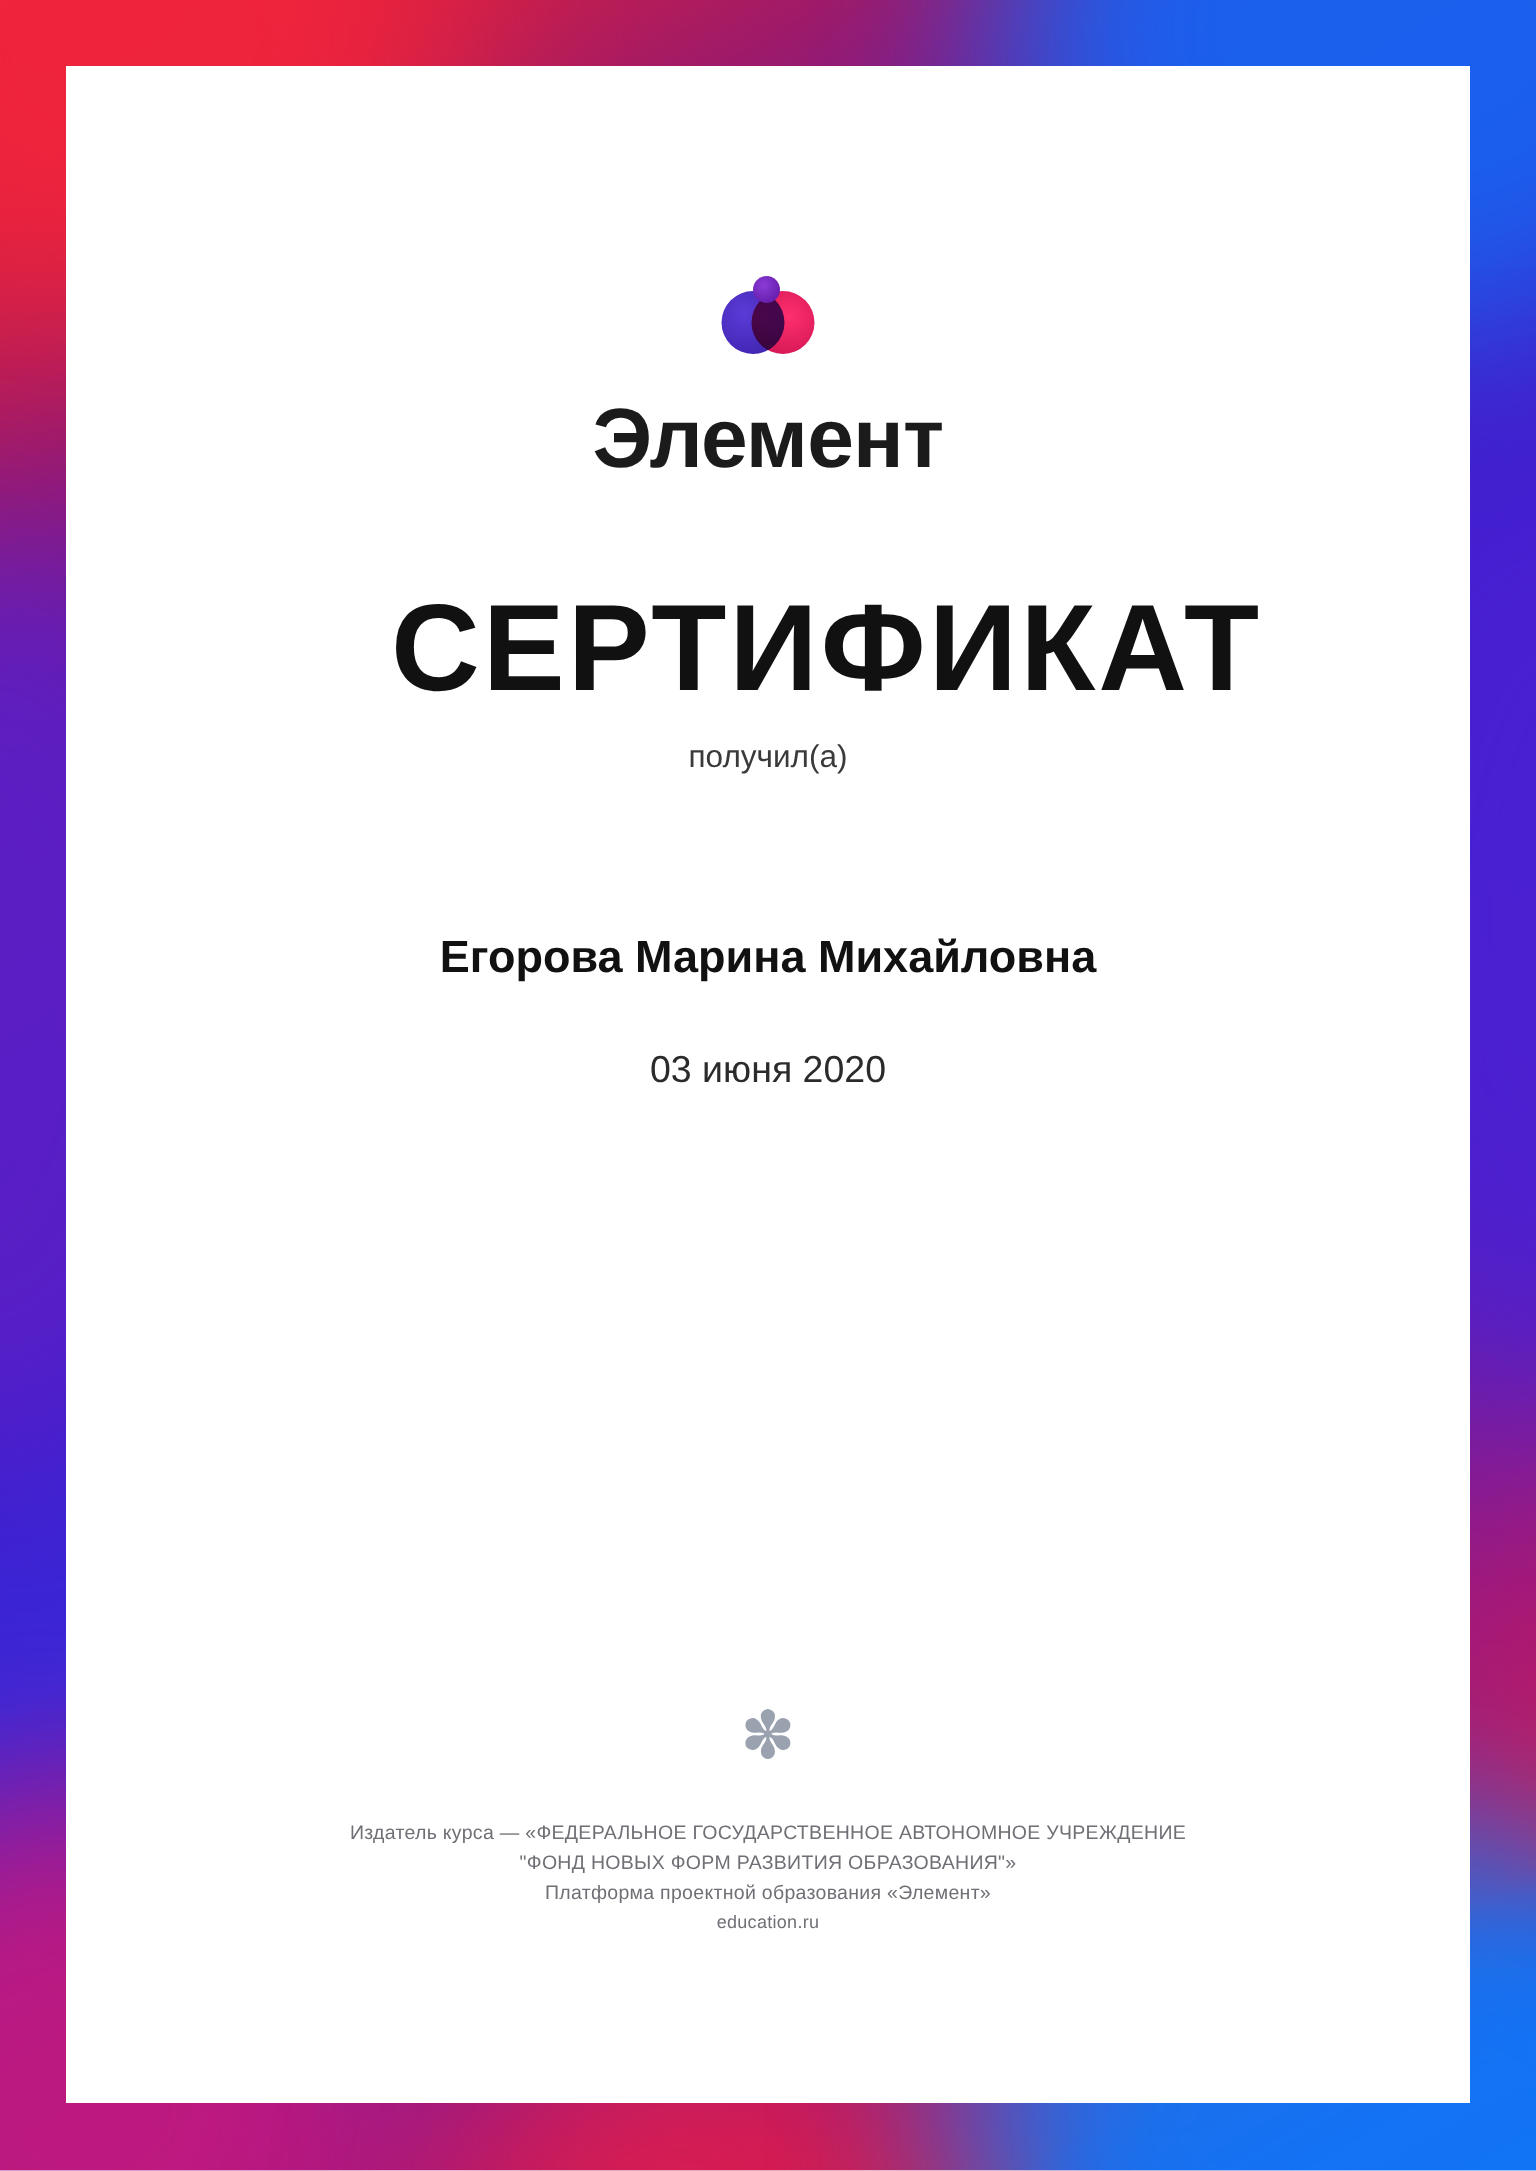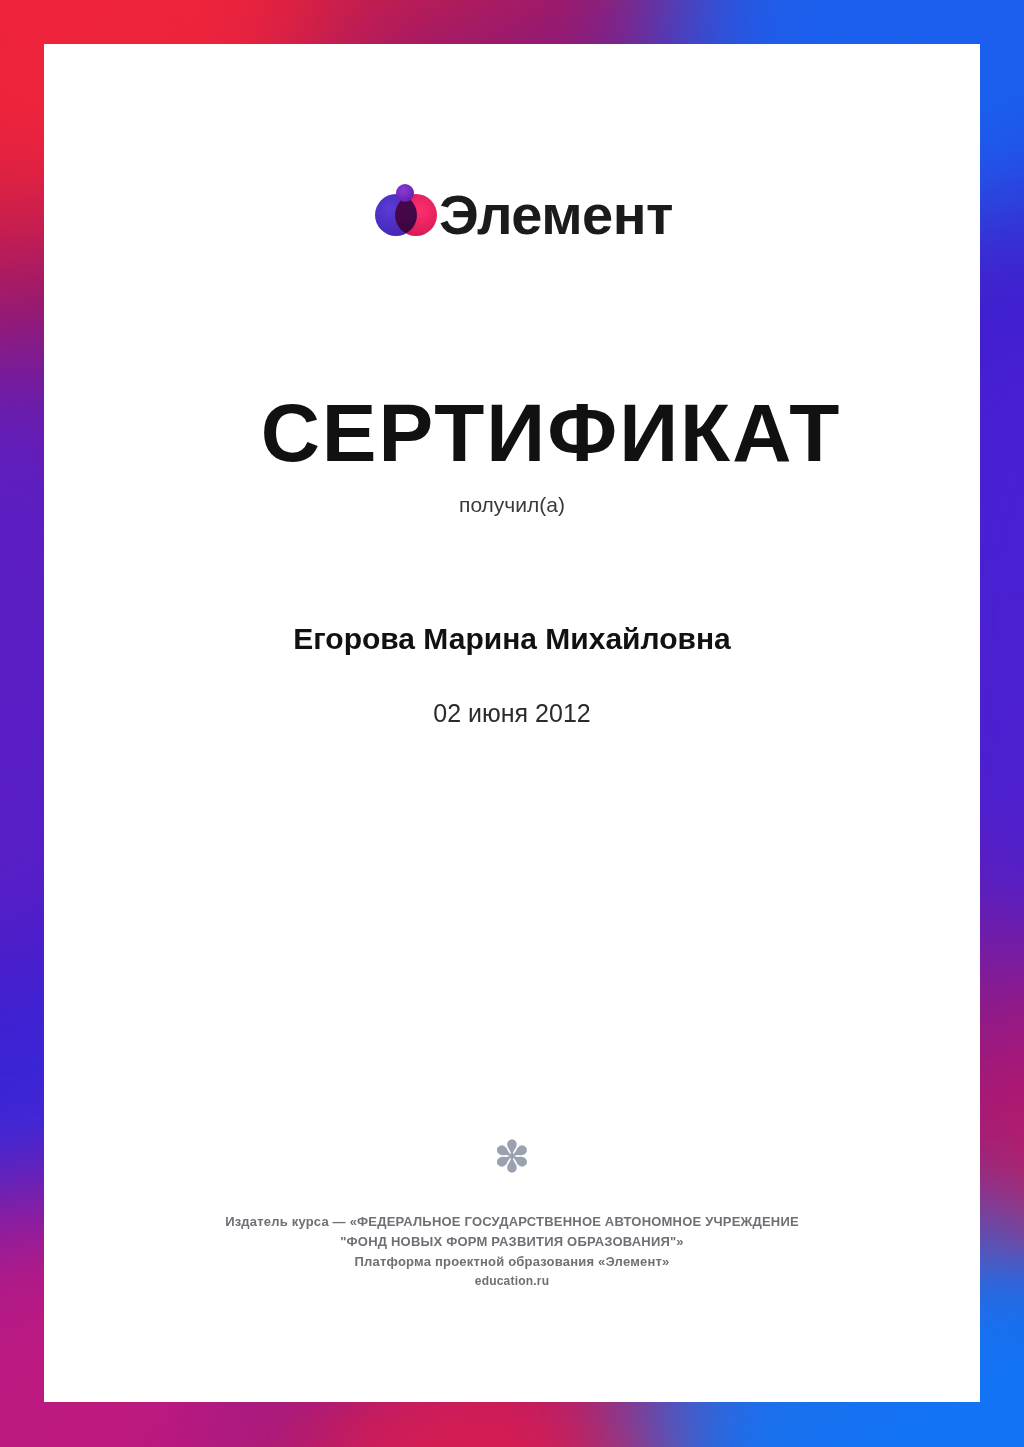--- a/index.html
+++ b/index.html
@@ -59,27 +59,28 @@
     top: 44px;
     width: 936px;
     height: 1358px;
     background: #ffffff;
     z-index: 5;
   }
 
   
   .logo-row {
     position: absolute;
-    left: 12px;
+    left: 0;
     top: 140px;
     width: 100%;
     display: flex;
     align-items: center;
     justify-content: center;
-    gap: 2px;
+    gap: 18px;
+    flex-direction: column;
   }
   .logo-mark {
     position: relative;
     width: 62px;
     height: 62px;
   }
   .logo-mark .c1, .logo-mark .c2, .logo-mark .c3 {
     position: absolute;
     border-radius: 50%;
   }
@@ -176,21 +177,20 @@
   }
 
   
   .footer {
     position: absolute;
     left: 0;
     top: 1168px;
     width: 100%;
     text-align: center;
     color: #6f6f76;
-    font-weight: bold;
   }
   .footer .fline {
     font-size: 13px;
     line-height: 1.55;
     letter-spacing: .2px;
   }
   .footer .fline.small {
     font-size: 12px;
   }
 </style>
@@ -219,21 +219,21 @@
     </div>
 
     <div class="title">СЕРТИФИКАТ</div>
 
     <div class="subtitle">
       <div class="line">получил(а)</div>
     </div>
 
     <div class="recipient">Егорова Марина Михайловна</div>
 
-    <div class="date">02 июня 2012</div>
+    <div class="date">03 июня 2020</div>
 
     <div class="signature">✽</div>
 
     <div class="footer">
       <div class="fline">Издатель курса — «ФЕДЕРАЛЬНОЕ ГОСУДАРСТВЕННОЕ АВТОНОМНОЕ УЧРЕЖДЕНИЕ</div>
       <div class="fline">"ФОНД НОВЫХ ФОРМ РАЗВИТИЯ ОБРАЗОВАНИЯ"»</div>
       <div class="fline">Платформа проектной образования «Элемент»</div>
       <div class="fline small">education.ru</div>
     </div>
 

